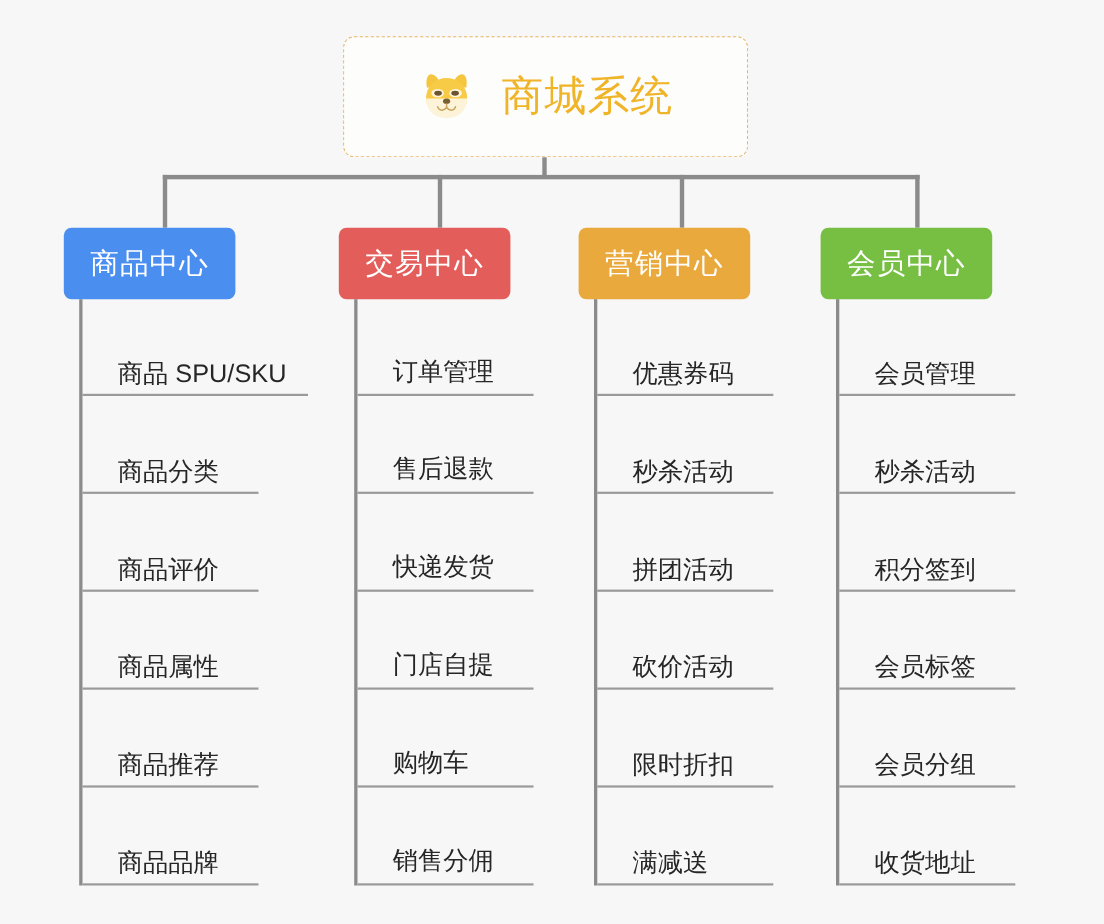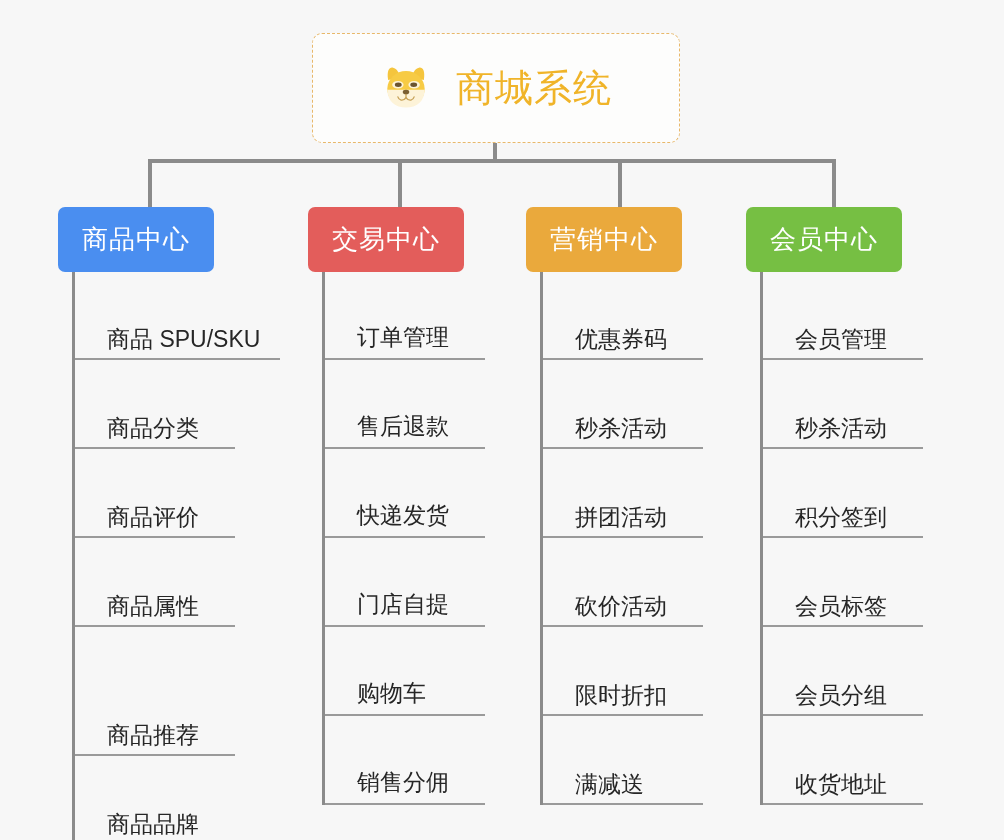--- a/index.html
+++ b/index.html
@@ -184,21 +184,21 @@
       </div>
       <div class="branch-item narrow" style="border-bottom-color: rgb(154, 154, 154);">
         <span class="branch-item-label" style="color: rgb(38, 38, 38);">商品分类</span>
       </div>
       <div class="branch-item narrow" style="border-bottom-color: rgb(154, 154, 154);">
         <span class="branch-item-label" style="color: rgb(38, 38, 38);">商品评价</span>
       </div>
       <div class="branch-item narrow" style="border-bottom-color: rgb(154, 154, 154);">
         <span class="branch-item-label" style="color: rgb(38, 38, 38);">商品属性</span>
       </div>
-      <div class="branch-item narrow" style="border-bottom-color: rgb(154, 154, 154); margin-top: 40px;">
+      <div class="branch-item narrow" style="border-bottom-color: rgb(154, 154, 154);">
         <span class="branch-item-label" style="color: rgb(38, 38, 38);">商品推荐</span>
       </div>
       <div class="branch-item narrow" style="border-bottom-color: rgb(154, 154, 154);">
         <span class="branch-item-label" style="color: rgb(38, 38, 38);">商品品牌</span>
       </div>
     </div>
   </div>
 
   <div class="branch branch-b2">
     <div class="branch-head" style="background: rgb(227, 93, 91);">

